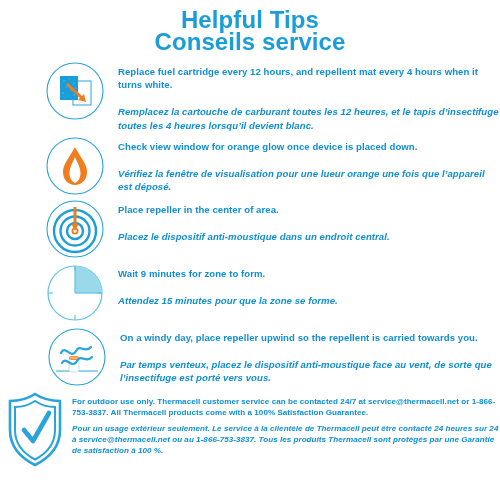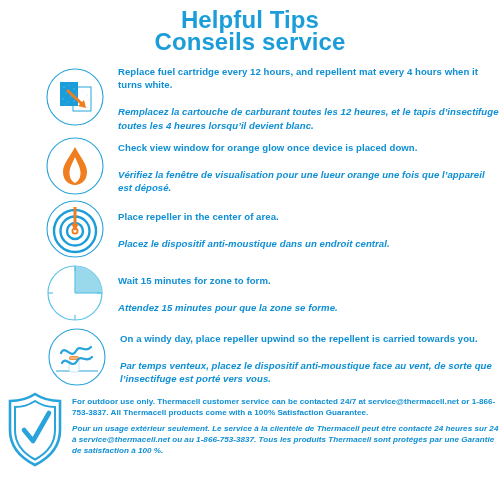--- a/index.html
+++ b/index.html
@@ -28,21 +28,21 @@
     line-height:22px;
     letter-spacing:.1px;
   }
 
   
   .tips{
     margin-top:9px;
   }
   .tip{
     display:flex;
-    align-items:center;
+    align-items:flex-start;
     padding-left:46px;
     margin-bottom:7px;
   }
   .tip-icon{
     width:58px;height:58px;
     flex:0 0 58px;
     position:relative;
   }
   .tip-text{
     margin-left:14px;
@@ -184,21 +184,21 @@
           <path d="M29 29 L29 2 A27 27 0 0 1 56 29 Z" fill="#9ad9ec"></path>
           <line x1="29" y1="2" x2="29" y2="29" stroke="#5ec3e8" stroke-width="1.2"></line>
           <line x1="29" y1="29" x2="56" y2="29" stroke="#5ec3e8" stroke-width="1.2"></line>
           <line x1="29" y1="2" x2="29" y2="7" stroke="#5ec3e8" stroke-width="1.2"></line>
           <line x1="56" y1="29" x2="51" y2="29" stroke="#5ec3e8" stroke-width="1.2"></line>
           <line x1="29" y1="56" x2="29" y2="51" stroke="#5ec3e8" stroke-width="1.2"></line>
           <line x1="2" y1="29" x2="7" y2="29" stroke="#5ec3e8" stroke-width="1.2"></line>
         </svg>
       </div>
       <div class="tip-text">
-        <div class="tip-en">Wait 15 minutes for zone to form.</div>
+        <div class="tip-en">Wait 9 minutes for zone to form.</div>
         <div class="tip-fr">Attendez 15 minutes pour que la zone se forme.</div>
       </div>
     </div>
 
     <div class="tip tip-5">
       <div class="tip-icon">
         <svg width="58" height="58" viewBox="0 0 58 58">
           <circle cx="29" cy="29" r="28" fill="none" stroke="#29a3dc" stroke-width="1.1"></circle>
           <line x1="8" y1="43" x2="50" y2="43" stroke="#29a3dc" stroke-width="1.2"></line>
           <rect x="21" y="30" width="10" height="14" rx="2.5" fill="#ffffff" stroke="#bfe4f5" stroke-width="1"></rect>

